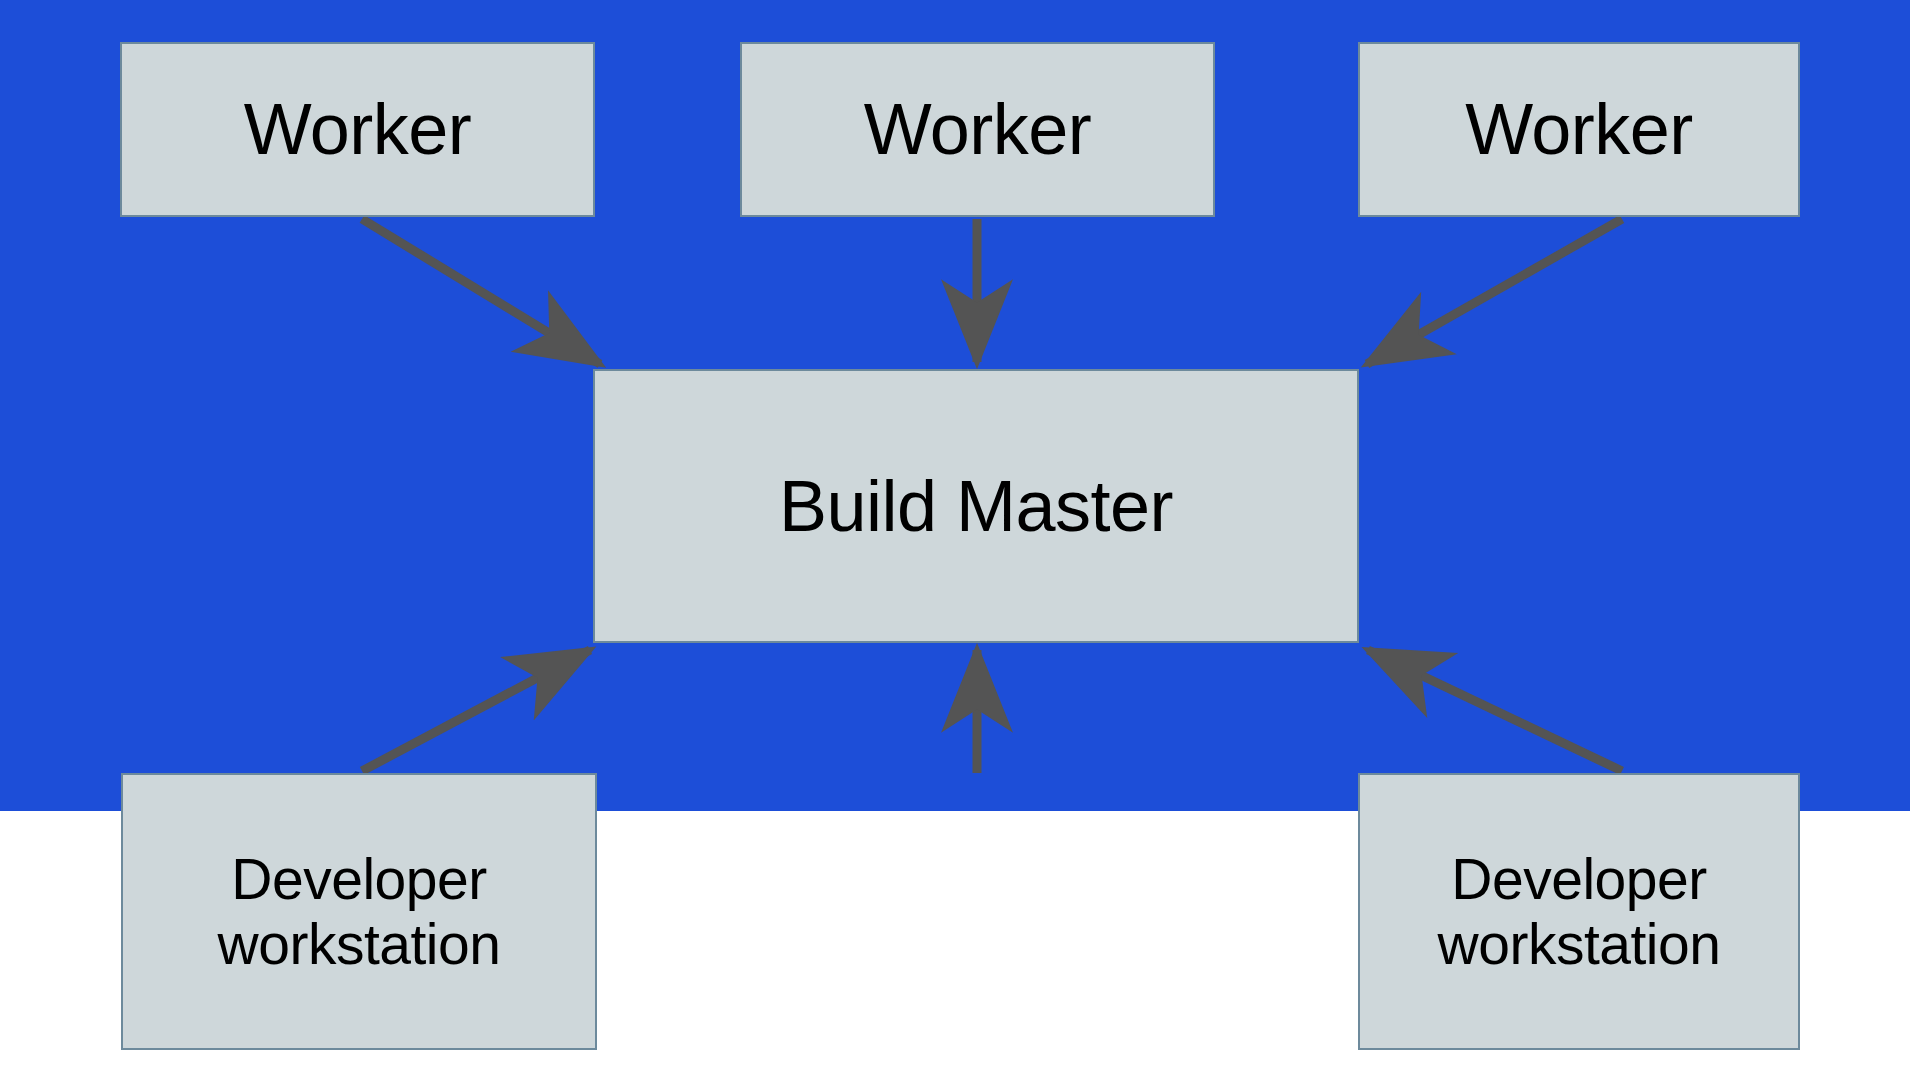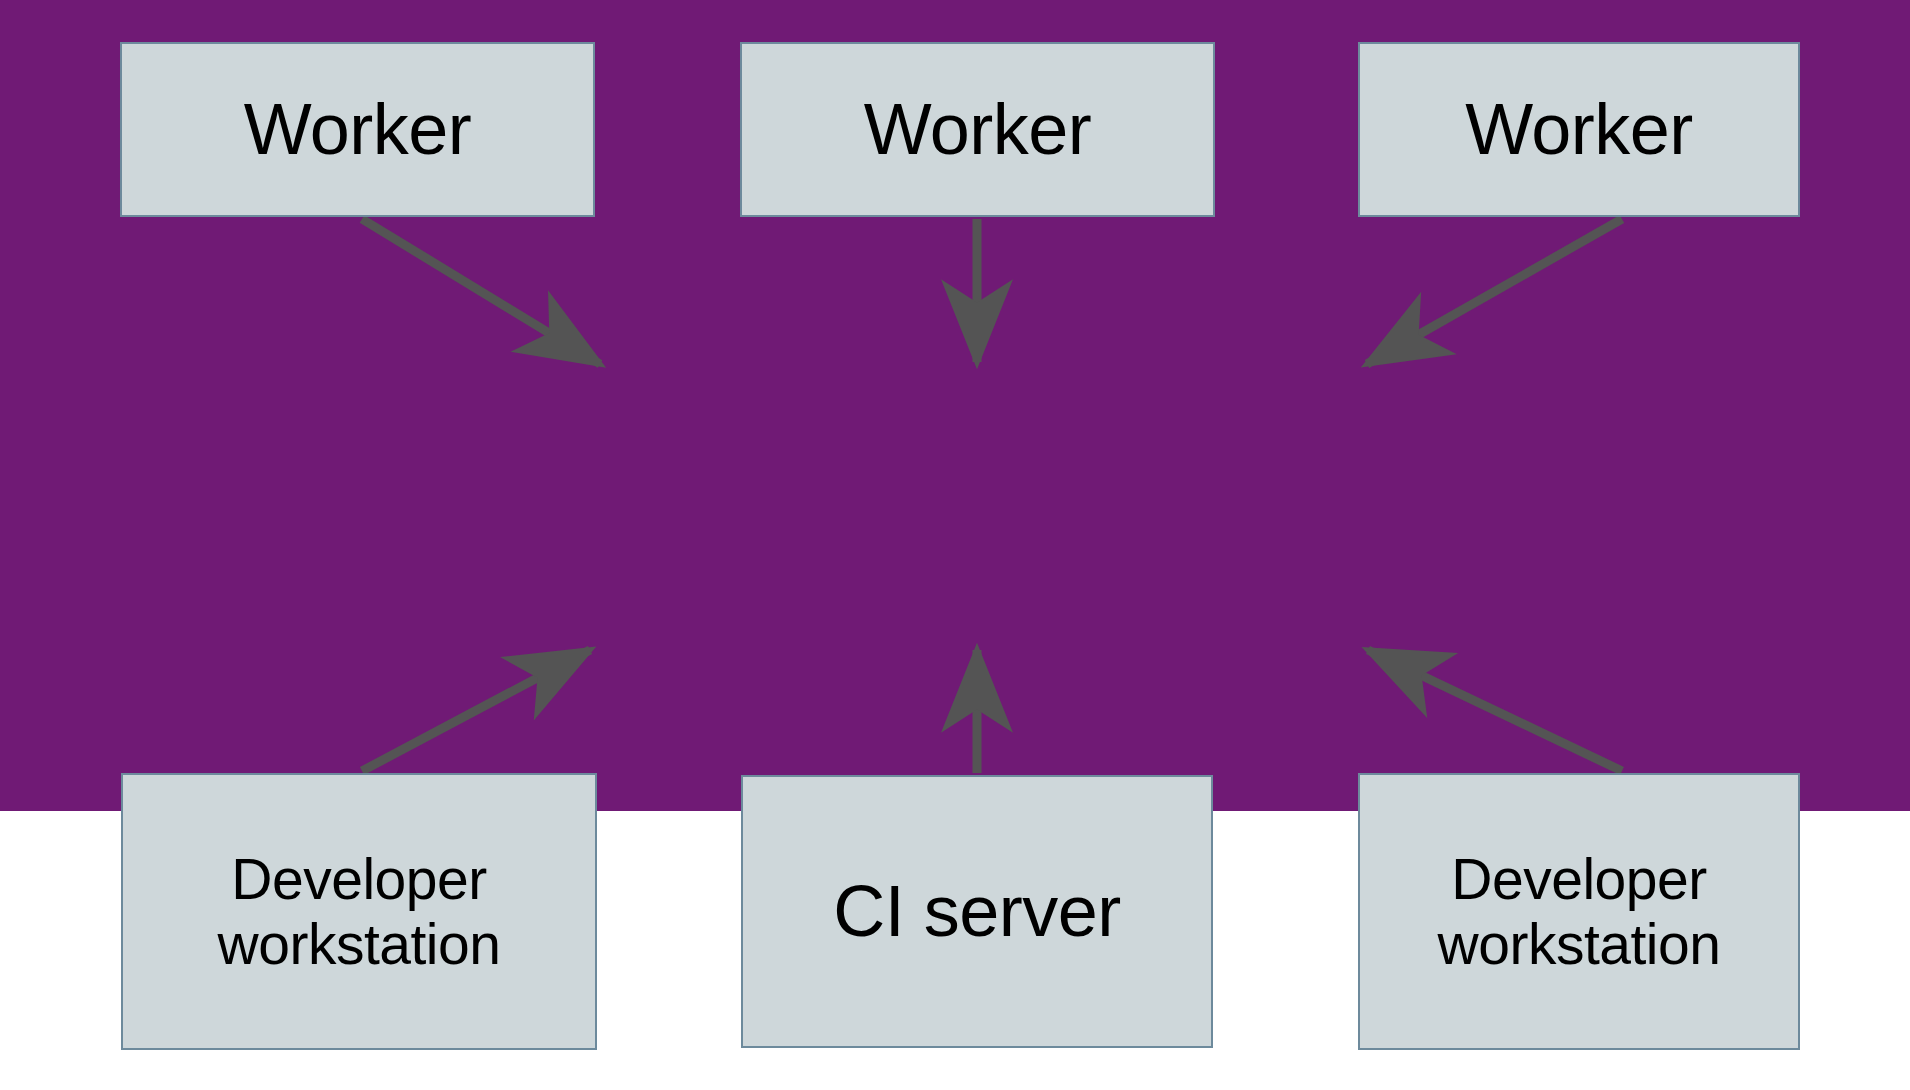--- a/index.html
+++ b/index.html
@@ -10,21 +10,21 @@
   body {
     width: 1910px;
     height: 1090px;
     overflow: hidden;
     font-family: "Liberation Sans", sans-serif;
   }
   #canvas {
     position: relative;
     width: 1910px;
     height: 811px;
-    background: #701a75;
+    background: #1d4ed8;
   }
   #edges {
     position: absolute;
     left: 0;
     top: 0;
     width: 1910px;
     height: 1090px;
     pointer-events: none;
   }
   .node {
@@ -91,28 +91,28 @@
   </div>
 
   <div class="node" id="node-worker-2" style="left:740px; top:42px; width:475px; height:175px;">
     <span class="node-label size-lg">Worker</span>
   </div>
 
   <div class="node" id="node-worker-3" style="left:1358px; top:42px; width:442px; height:175px;">
     <span class="node-label size-lg">Worker</span>
   </div>
 
+  <div class="node" id="node-build-master" style="left:593px; top:369px; width:766px; height:274px;">
+    <span class="node-label size-lg">Build Master</span>
+  </div>
 
   <div class="node" id="node-dev-workstation-left" style="left:121px; top:773px; width:476px; height:277px;">
     <span class="node-label size-md">Developer
 workstation</span>
   </div>
 
-  <div class="node" id="node-ci-server" style="left:741px; top:775px; width:472px; height:273px;">
-    <span class="node-label size-lg">CI server</span>
-  </div>
 
   <div class="node" id="node-dev-workstation-right" style="left:1358px; top:773px; width:442px; height:277px;">
     <span class="node-label size-md">Developer
 workstation</span>
   </div>
 
 </div>
 
 </body></html>

